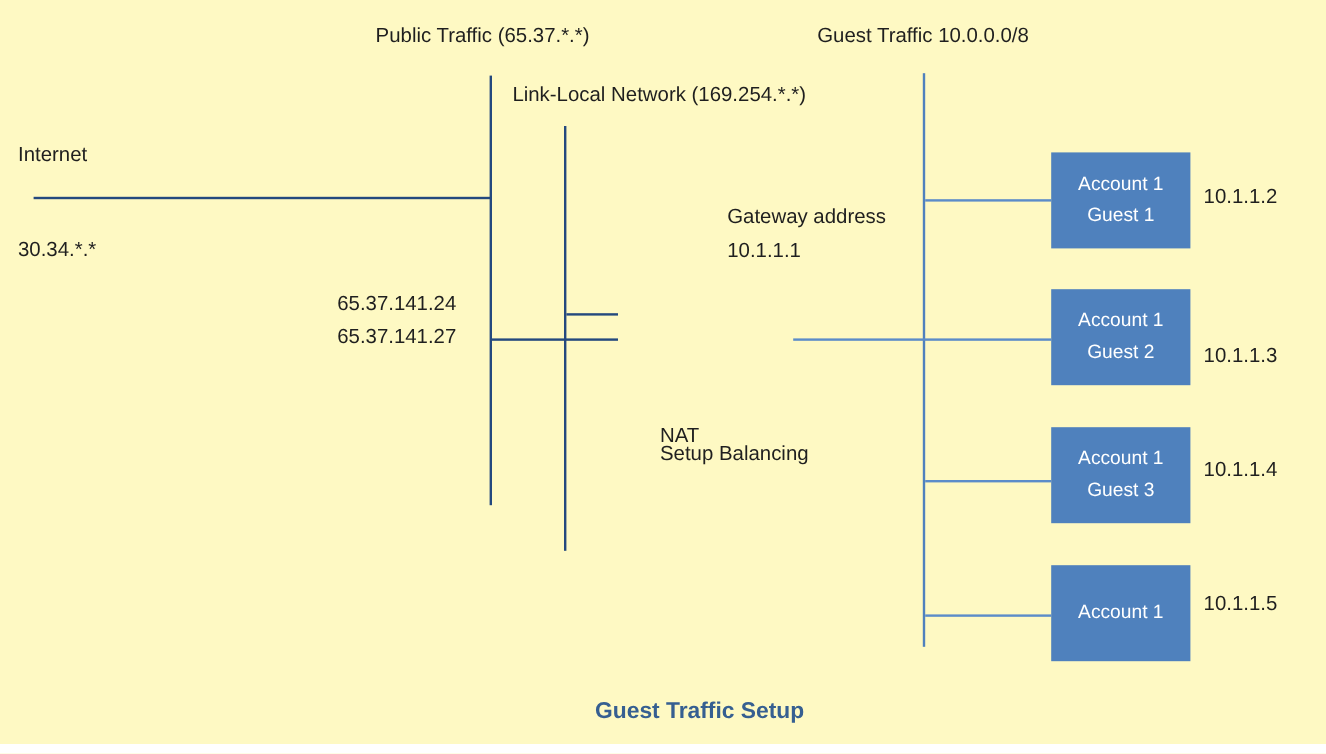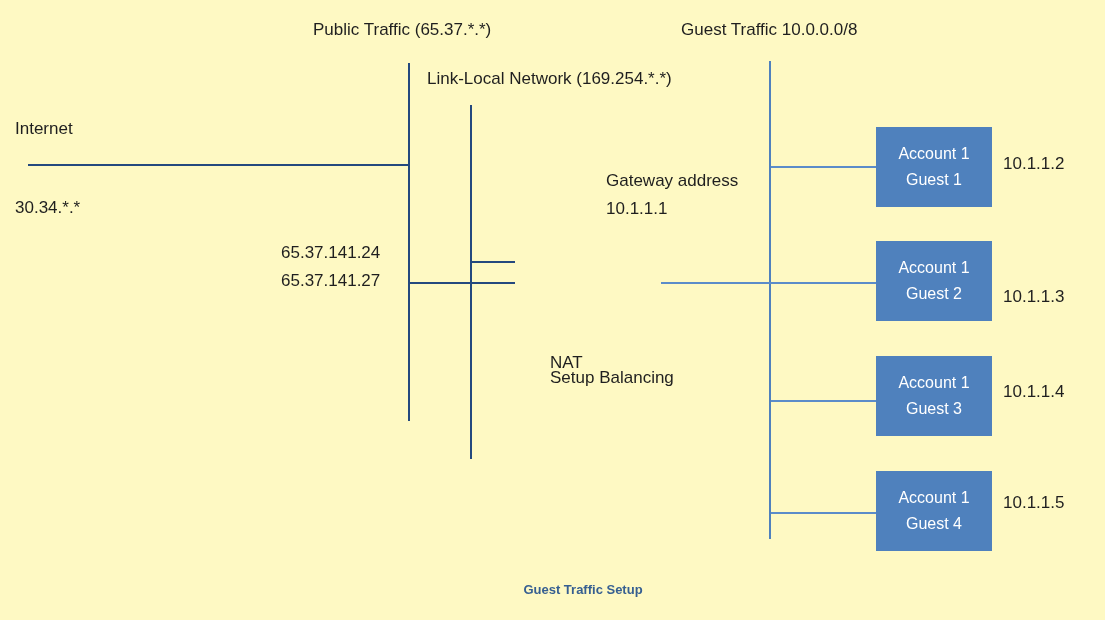--- a/index.html
+++ b/index.html
@@ -60,21 +60,21 @@
     font-size: 17px;
     line-height: 20px;
     white-space: nowrap;
   }
   .caption {
     position: absolute;
     left: 433px;
     top: 582px;
     width: 300px;
     text-align: center;
-    font-size: 13px;
+    font-size: 19px;
     font-weight: bold;
     color: #365F91;
   }
 </style>
 </head>
 <body>
 
 <div class="canvas">
 
   <div class="lbl" style="left:313px; top:20px;">Public Traffic (65.37.*.*)</div>
@@ -118,19 +118,18 @@
   <div class="ip-lbl" style="top:263px;margin-top:24px;">10.1.1.3</div>
 
   <div class="node guest-box" style="top:356px;">
     <div>Account 1</div>
     <div>Guest 3</div>
   </div>
   <div class="ip-lbl" style="top:382px;">10.1.1.4</div>
 
   <div class="node guest-box" style="top:471px;">
     <div>Account 1</div>
-    <div>Guest 4</div>
   </div>
   <div class="ip-lbl" style="top:493px;">10.1.1.5</div>
 
   <div class="caption">Guest Traffic Setup</div>
 
 </div>
 
 </body></html>

